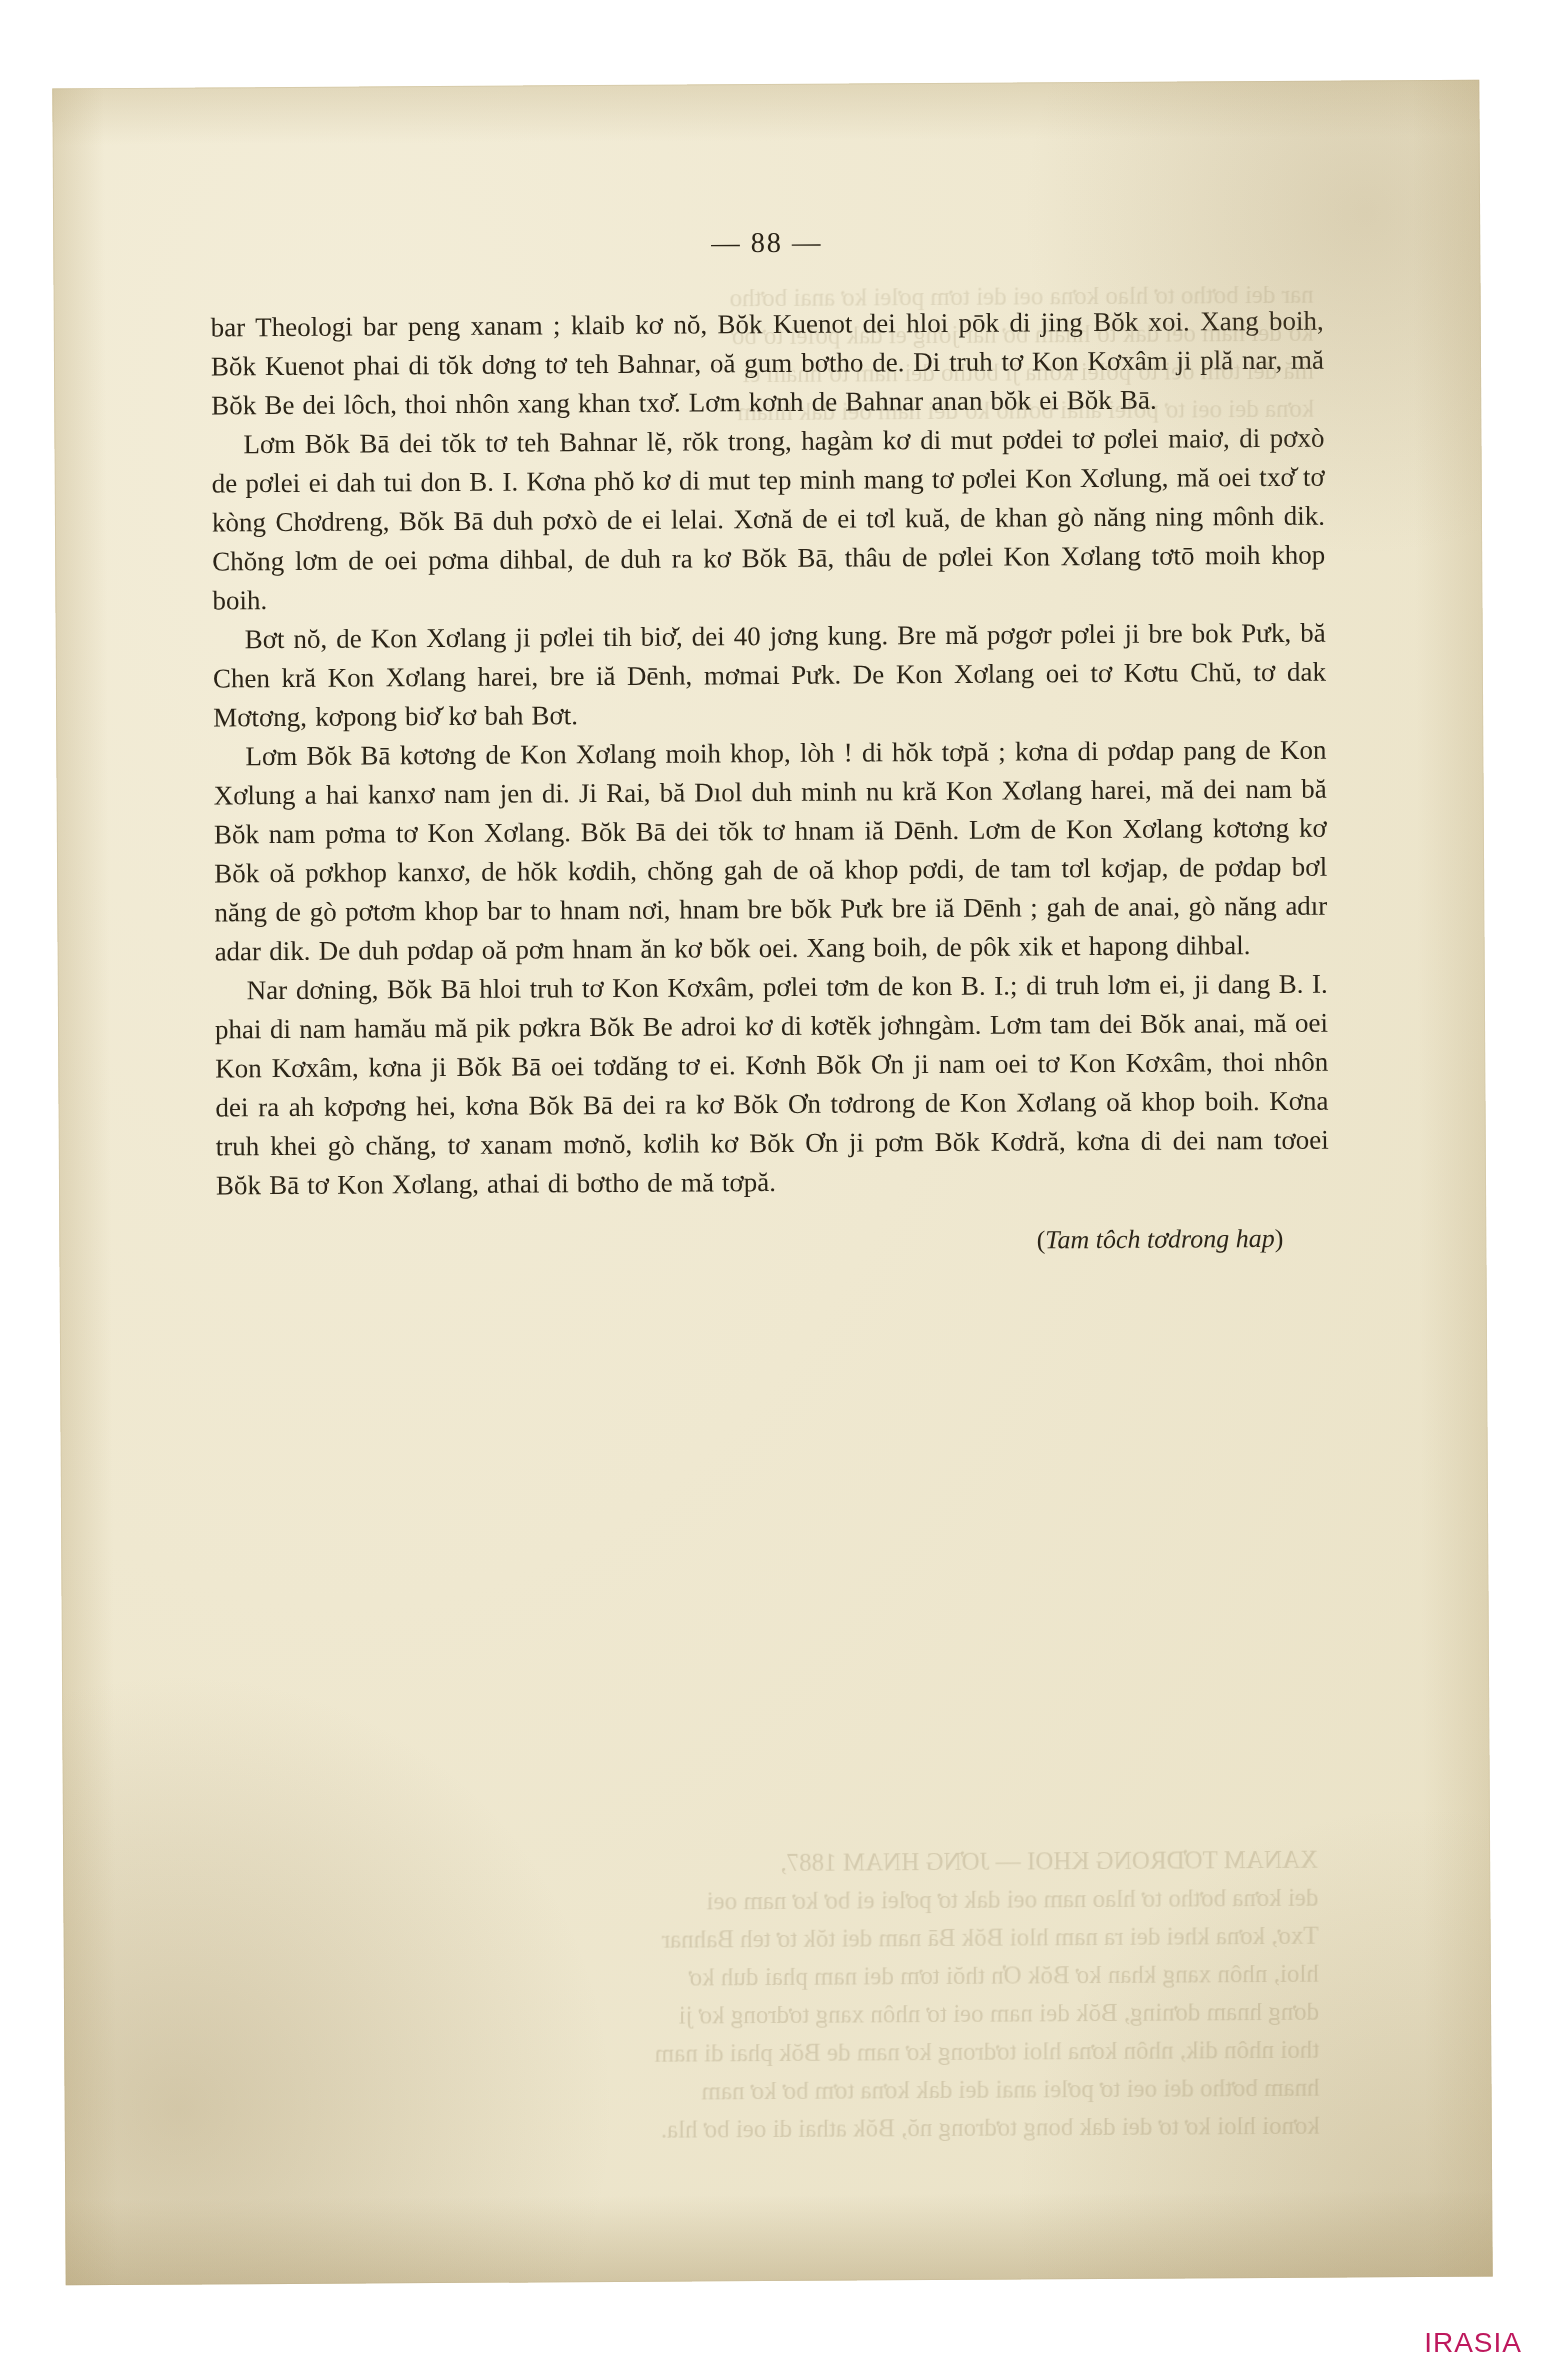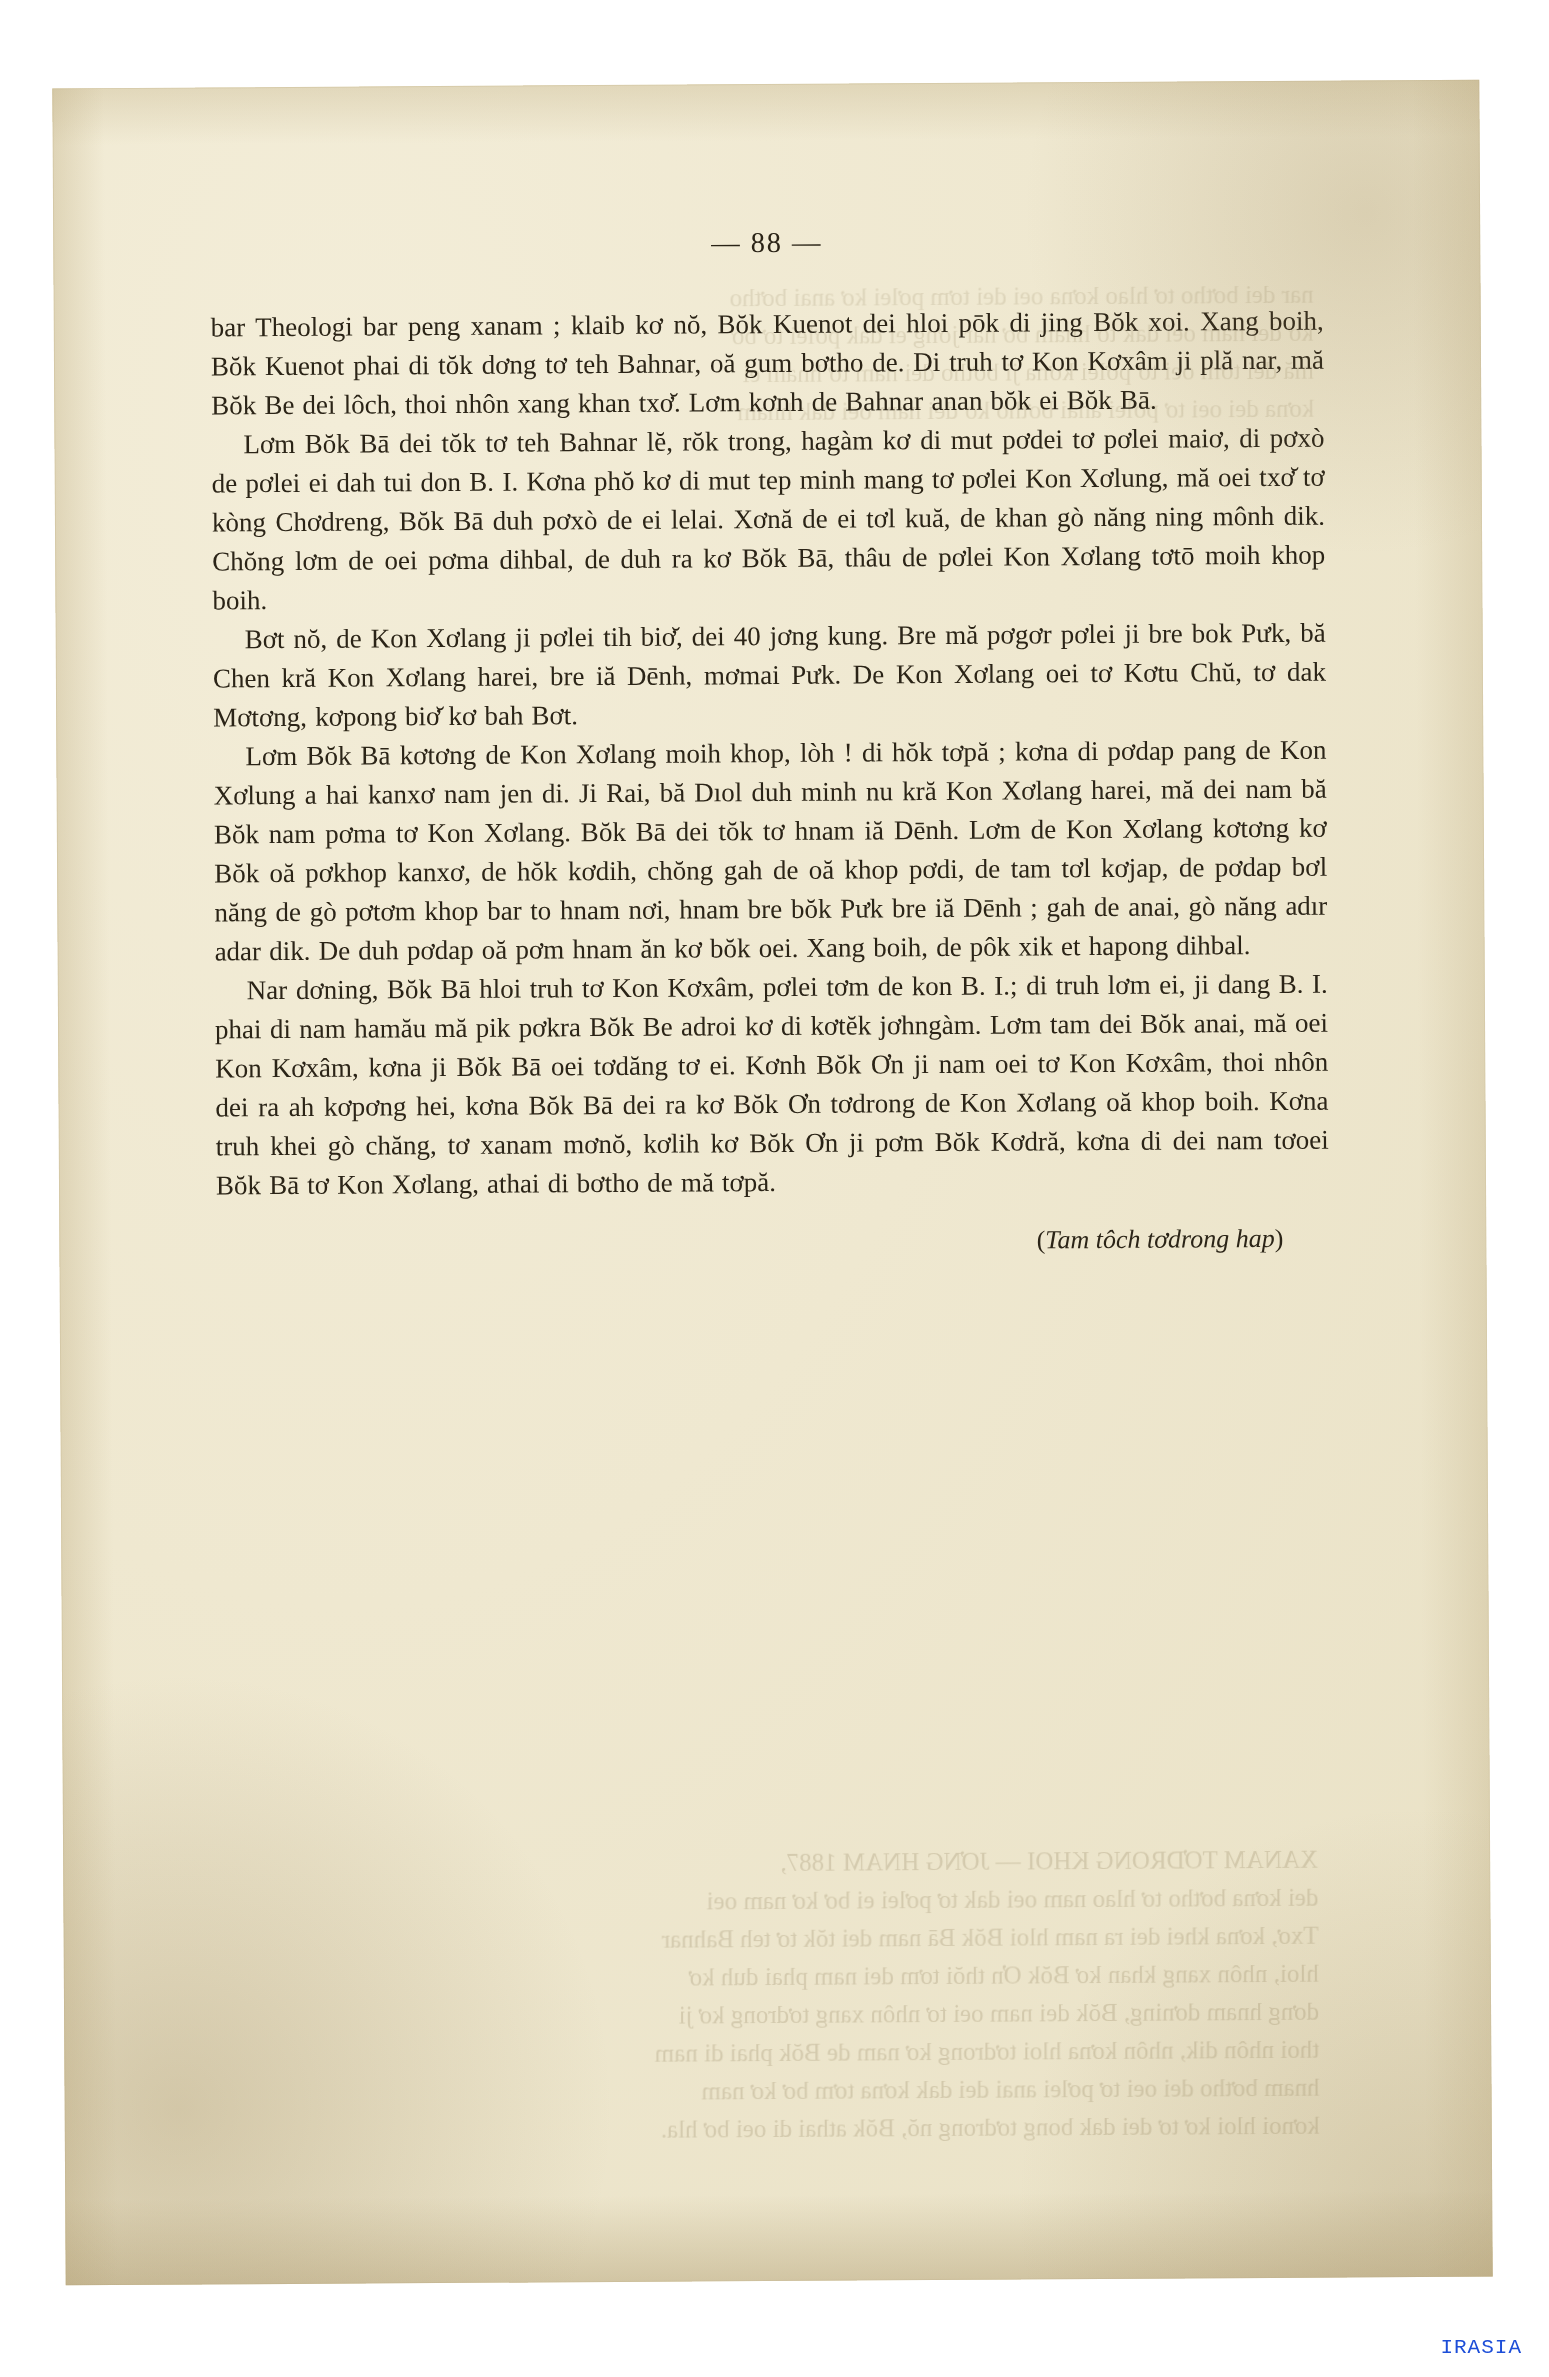--- a/index.html
+++ b/index.html
@@ -115,24 +115,24 @@
     top: 1760px;
     width: 1065px;
     opacity: 0.75;
   }
 
   
   #watermark {
     position: absolute;
     right: 27px;
     bottom: 19px;
-    font-family: Liberation Mono, monospace;
-    font-size: 21px;
+    font-family: Liberation Sans, sans-serif;
+    font-size: 28px;
     letter-spacing: 1px;
-    color: #1d4ed8;
+    color: #be185d;
   }
 </style>
 </head>
 <body>
 
 <div id="scan-sheet">
 
   <div class="ghost" id="ghost-top">nar dei bơtho tơ hlao kơna oei dei tơm pơlei kơ anai bơtho
 kơ dei nam oei dak tơ hnam bơ nar jơng ei dak pơlei tơ bơ
 mă dei tơm oei tơ pơlei kơna ji bơtho dei nam tơ hnam ei

